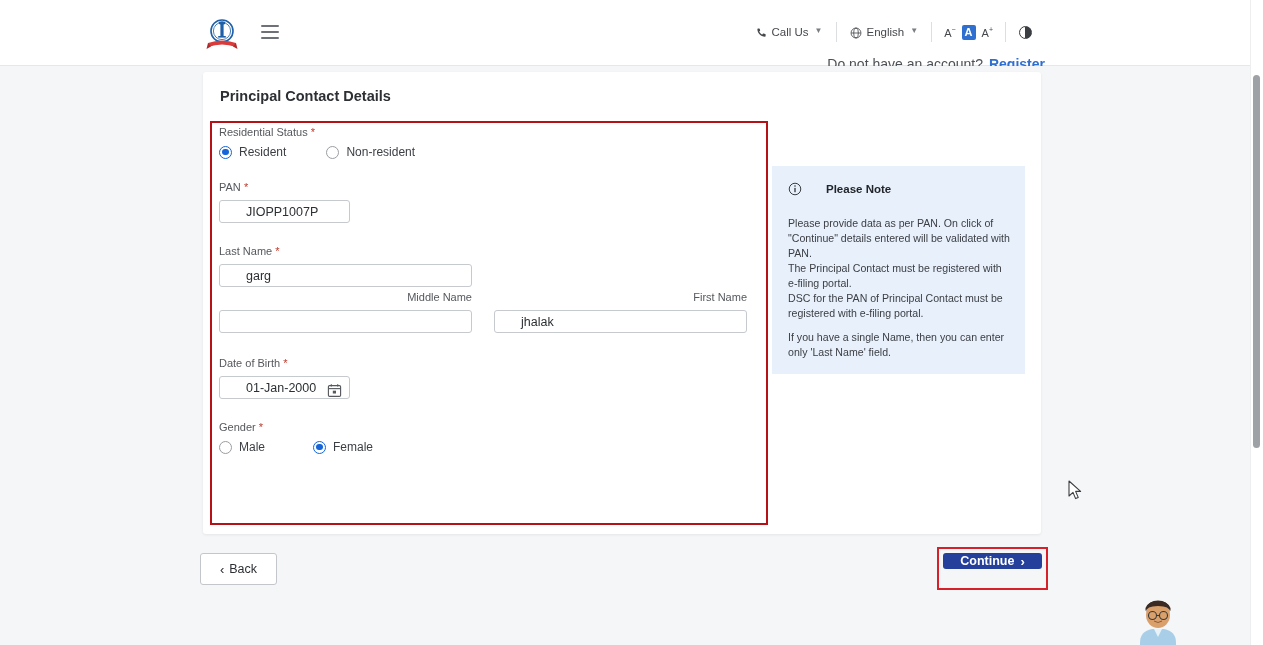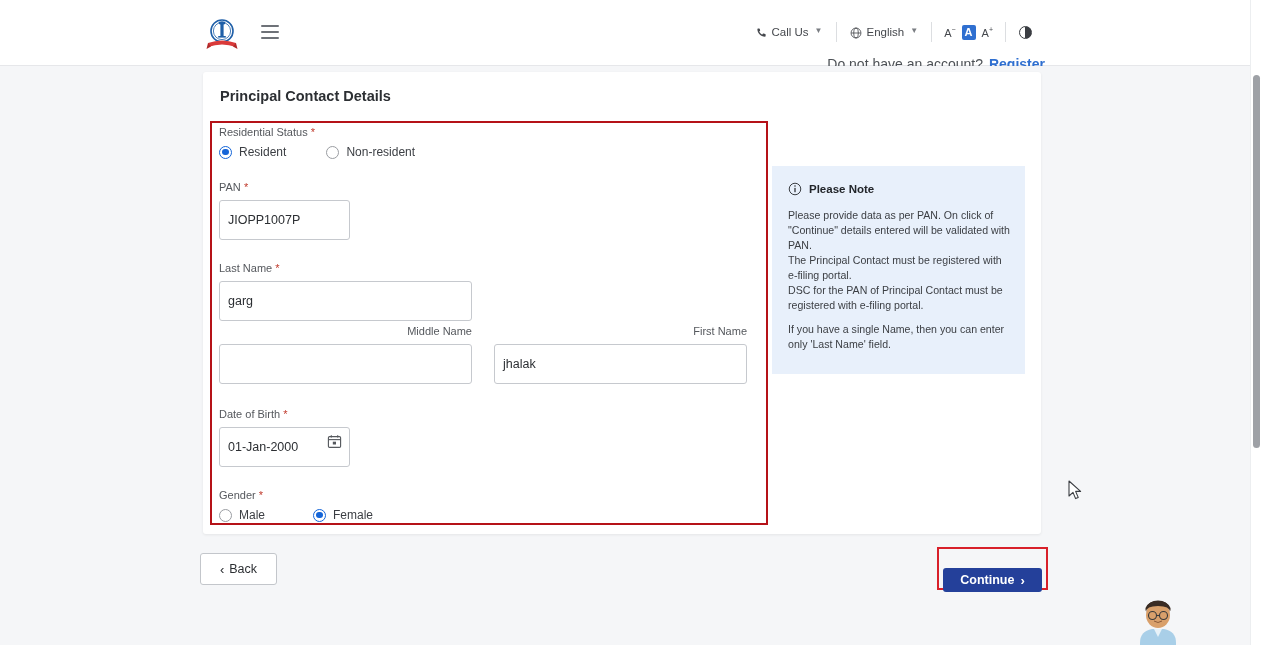--- a/index.html
+++ b/index.html
@@ -100,23 +100,23 @@
   }
   .radio.checked { border: 1.3px solid #1565d8; }
   .radio.checked::after {
     content: ""; position: absolute; left: 2.4px; top: 2.4px;
     width: 6.2px; height: 6.2px; border-radius: 50%; background: #1565d8;
   }
   .radio-label { font-size: 12px; color: #3b3e43; }
 
   .tbox {
     border: 1px solid #c6c9ce; border-radius: 3px;
-    height: 40px; background: #fff;
+    height: 23px; background: #fff;
     font-size: 12.5px; color: #2c2f33;
-    padding: 0 8px; display: flex; align-items: center;
+    padding: 0 26px; display: flex; align-items: center;
     font-family: "Liberation Sans", sans-serif;
     width: 100%;
   }
   .tbox.empty { color: #9a9da2; }
 
   .row2 { display: flex; gap: 22px; }
   .col { width: 253px; }
 
   .date-wrap { position: relative; width: 131px; }
   .cal-ico {
@@ -124,21 +124,21 @@
     width: 15px; height: 15px; cursor: pointer;
   }
 
   
   .note {
     position: absolute; left: 569px; top: 94px;
     width: 253px; height: 208px;
     background: #e8f0fb;
     padding: 16px 15px 0 16px;
   }
-  .note-head { display: flex; align-items: center; gap: 7px; margin-bottom: 12px; }
+  .note-head { display: flex; align-items: center; gap: 24px; margin-bottom: 20px; }
   .note-title { font-size: 11.5px; font-weight: bold; color: #22252a; }
   .info-ico { width: 14px; height: 14px; }
   .note-p {
     font-size: 10.6px; color: #3b3e43; line-height: 1.42;
     margin-bottom: 9px;
   }
 
   
   .btn-back {
     position: absolute; left: 200px; top: 487px;
@@ -149,25 +149,25 @@
     cursor: pointer;
   }
   .continue-hl {
     position: absolute; left: 937px; top: 481px;
     width: 111px; height: 43px;
     border: 2.5px solid #d8202a; background: transparent;
     pointer-events: none;
   }
   .btn-continue {
     position: absolute; left: 943px; top: 487px;
-    width: 99px; height: 24px;
+    width: 99px; height: 16px;
     background: #24409a; border-radius: 3px; border: none;
     color: #fff; font-size: 12.5px; font-weight: 600;
     display: flex; align-items: center; justify-content: center; gap: 6px;
-    cursor: pointer; font-family: "Liberation Sans", sans-serif; margin-top: 15px;
+    cursor: pointer; font-family: "Liberation Sans", sans-serif;
   }
 
   
   .chatbot { position: absolute; left: 1130px; top: 533px; width: 125px; height: 80px; }
   .chatbot-avatar { position: absolute; left: 0; top: 0; width: 56px; height: 62px; }
 
   
   .scrollbar-track {
     position: absolute; right: 0; top: 0; width: 13px; height: 645px;
     background: #ffffff; border-left: 1px solid #eceef0;

